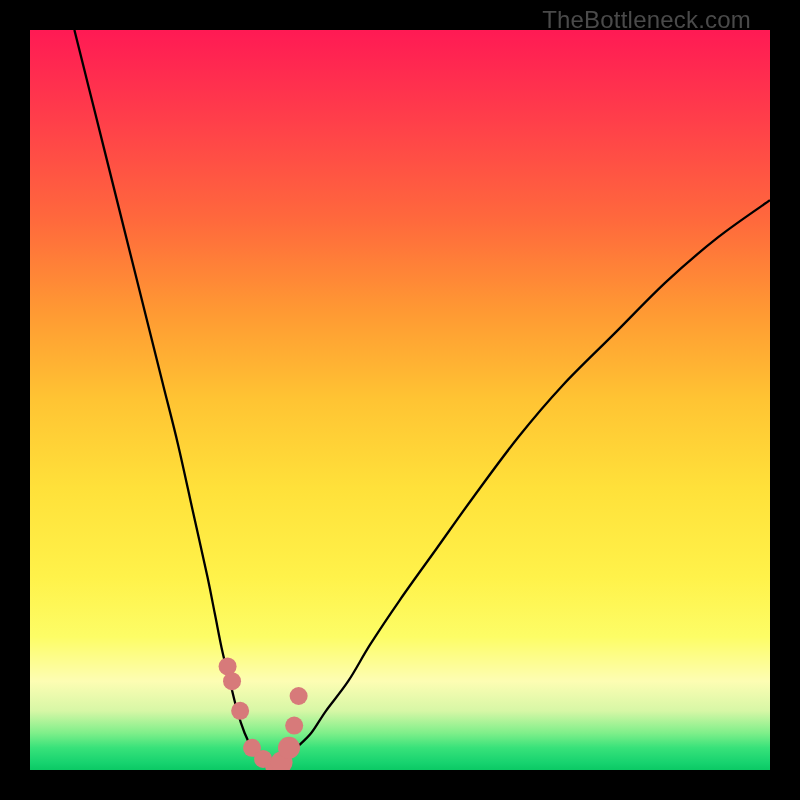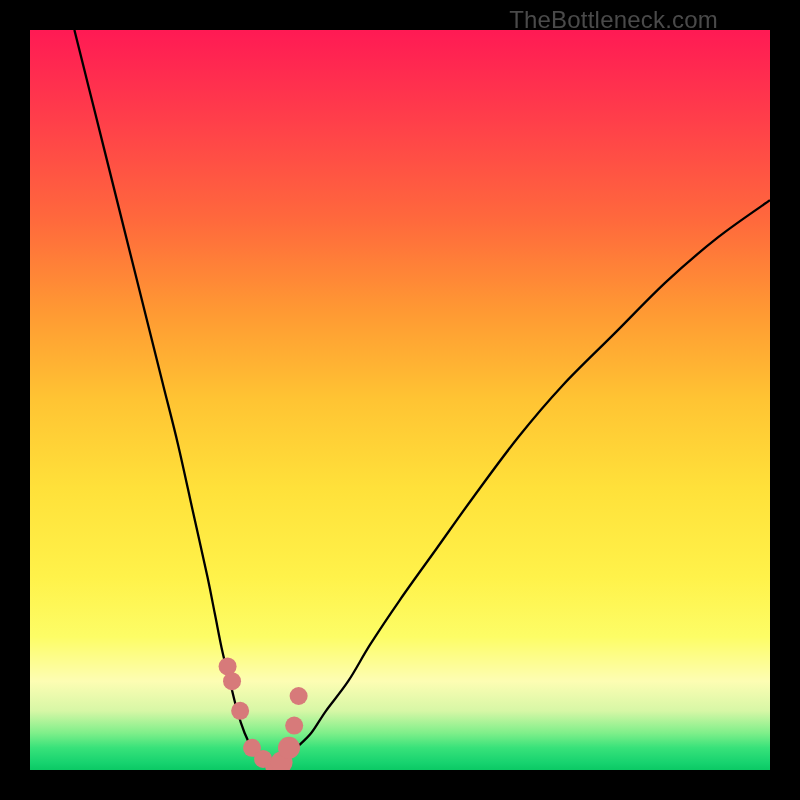--- a/index.html
+++ b/index.html
@@ -11,20 +11,21 @@
     background: #000;
     font-family: Arial, Helvetica, sans-serif;
   }
   .frame {
     position: absolute;
     left: 0;
     top: 0;
     width: 732px;
     height: 800px;
     background: #000;
+    padding-left: 33px;
   }
   .plot {
     position: absolute;
     left: 30px;
     top: 30px;
     width: 740px;
     height: 740px;
     overflow: hidden;
   }
   .gradient {

